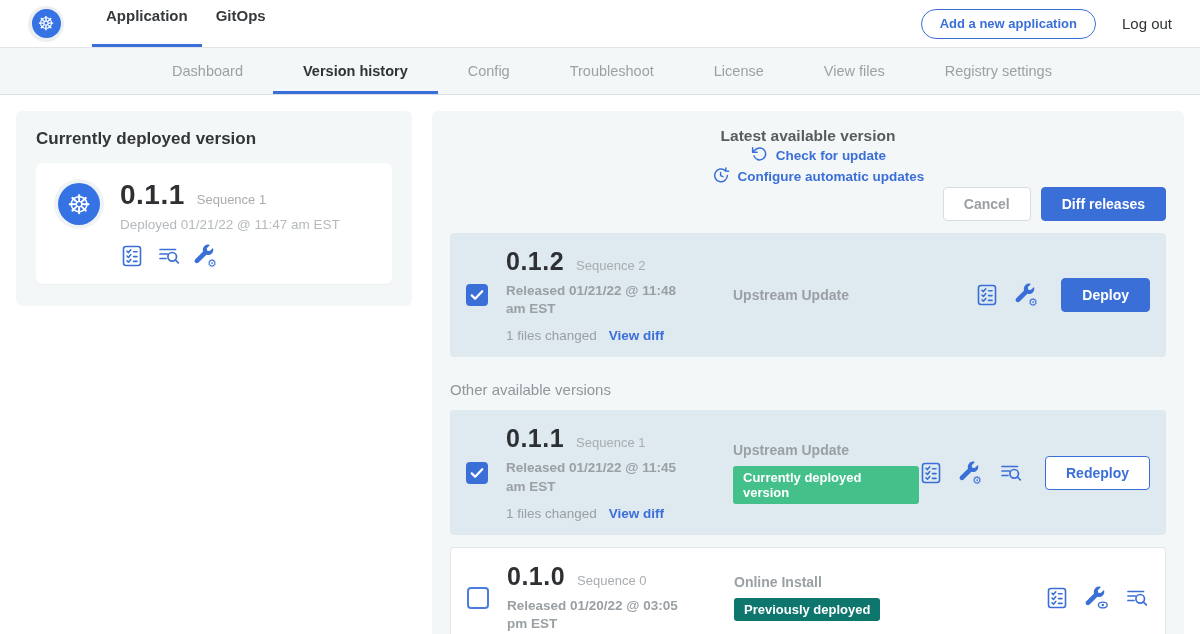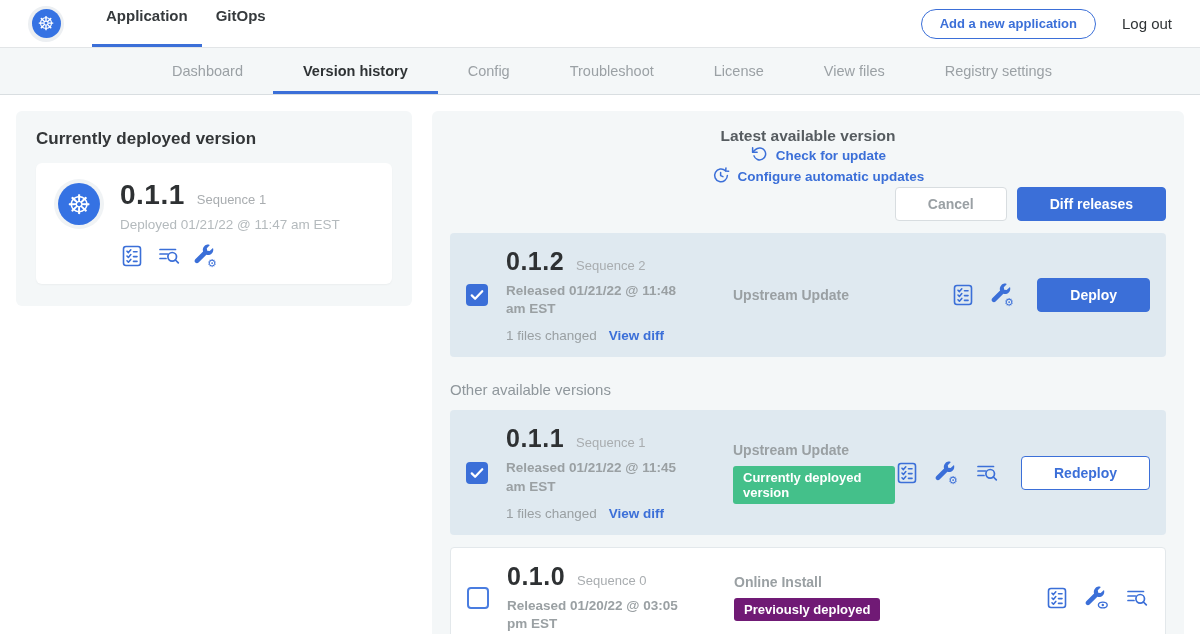--- a/index.html
+++ b/index.html
@@ -131,21 +131,21 @@
     display: flex; align-items: center; gap: 8px;
     margin-left: 20px;
     color: #3b6fd8; font-size: 13.5px; font-weight: 700;
     cursor: pointer; text-decoration: none;
   }
   .head-buttons { margin-left: auto; display: flex; gap: 10px; }
   .btn {
     font-family: "Liberation Sans", sans-serif;
     font-size: 14px; font-weight: 700;
     border-radius: 4px;
-    padding: 8px 32px;
+    padding: 8px 20px;
     cursor: pointer;
     border: 1px solid transparent;
   }
   .btn-cancel { background: #fff; border-color: #d8dde0; color: #9aa0a4; }
   .btn-primary { background: #3b6fd8; color: #fff; border-color: #3b6fd8; }
   .btn-secondary { background: #fff; color: #3b6fd8; border-color: #3b6fd8; }
 
   .version-row {
     border-radius: 4px;
     padding: 14px 16px;
@@ -174,21 +174,21 @@
   .v-mid { flex: 1; padding-left: 22px; align-self: center; }
   .source { font-size: 14px; font-weight: 700; color: #9aa0a3; }
   .badge {
     display: inline-block;
     margin-top: 8px;
     padding: 4px 10px;
     border-radius: 3px;
     color: #fff; font-size: 13px; font-weight: 700;
   }
   .badge.green { background: #44c08a; }
-  .badge.gray { background: #701a75; }
+  .badge.gray { background: #0f766e; }
 
   .row-icons { display: flex; align-items: center; gap: 16px; flex: 0 0 auto; }
   .row-icons .btn { margin-left: 6px; }
 
   .other-label { margin: 24px 0 2px; font-size: 15px; color: #8f979c; }
 
   .hidden-defs { position: absolute; width: 0; height: 0; overflow: hidden; }
 </style>
 </head>
 <body>

